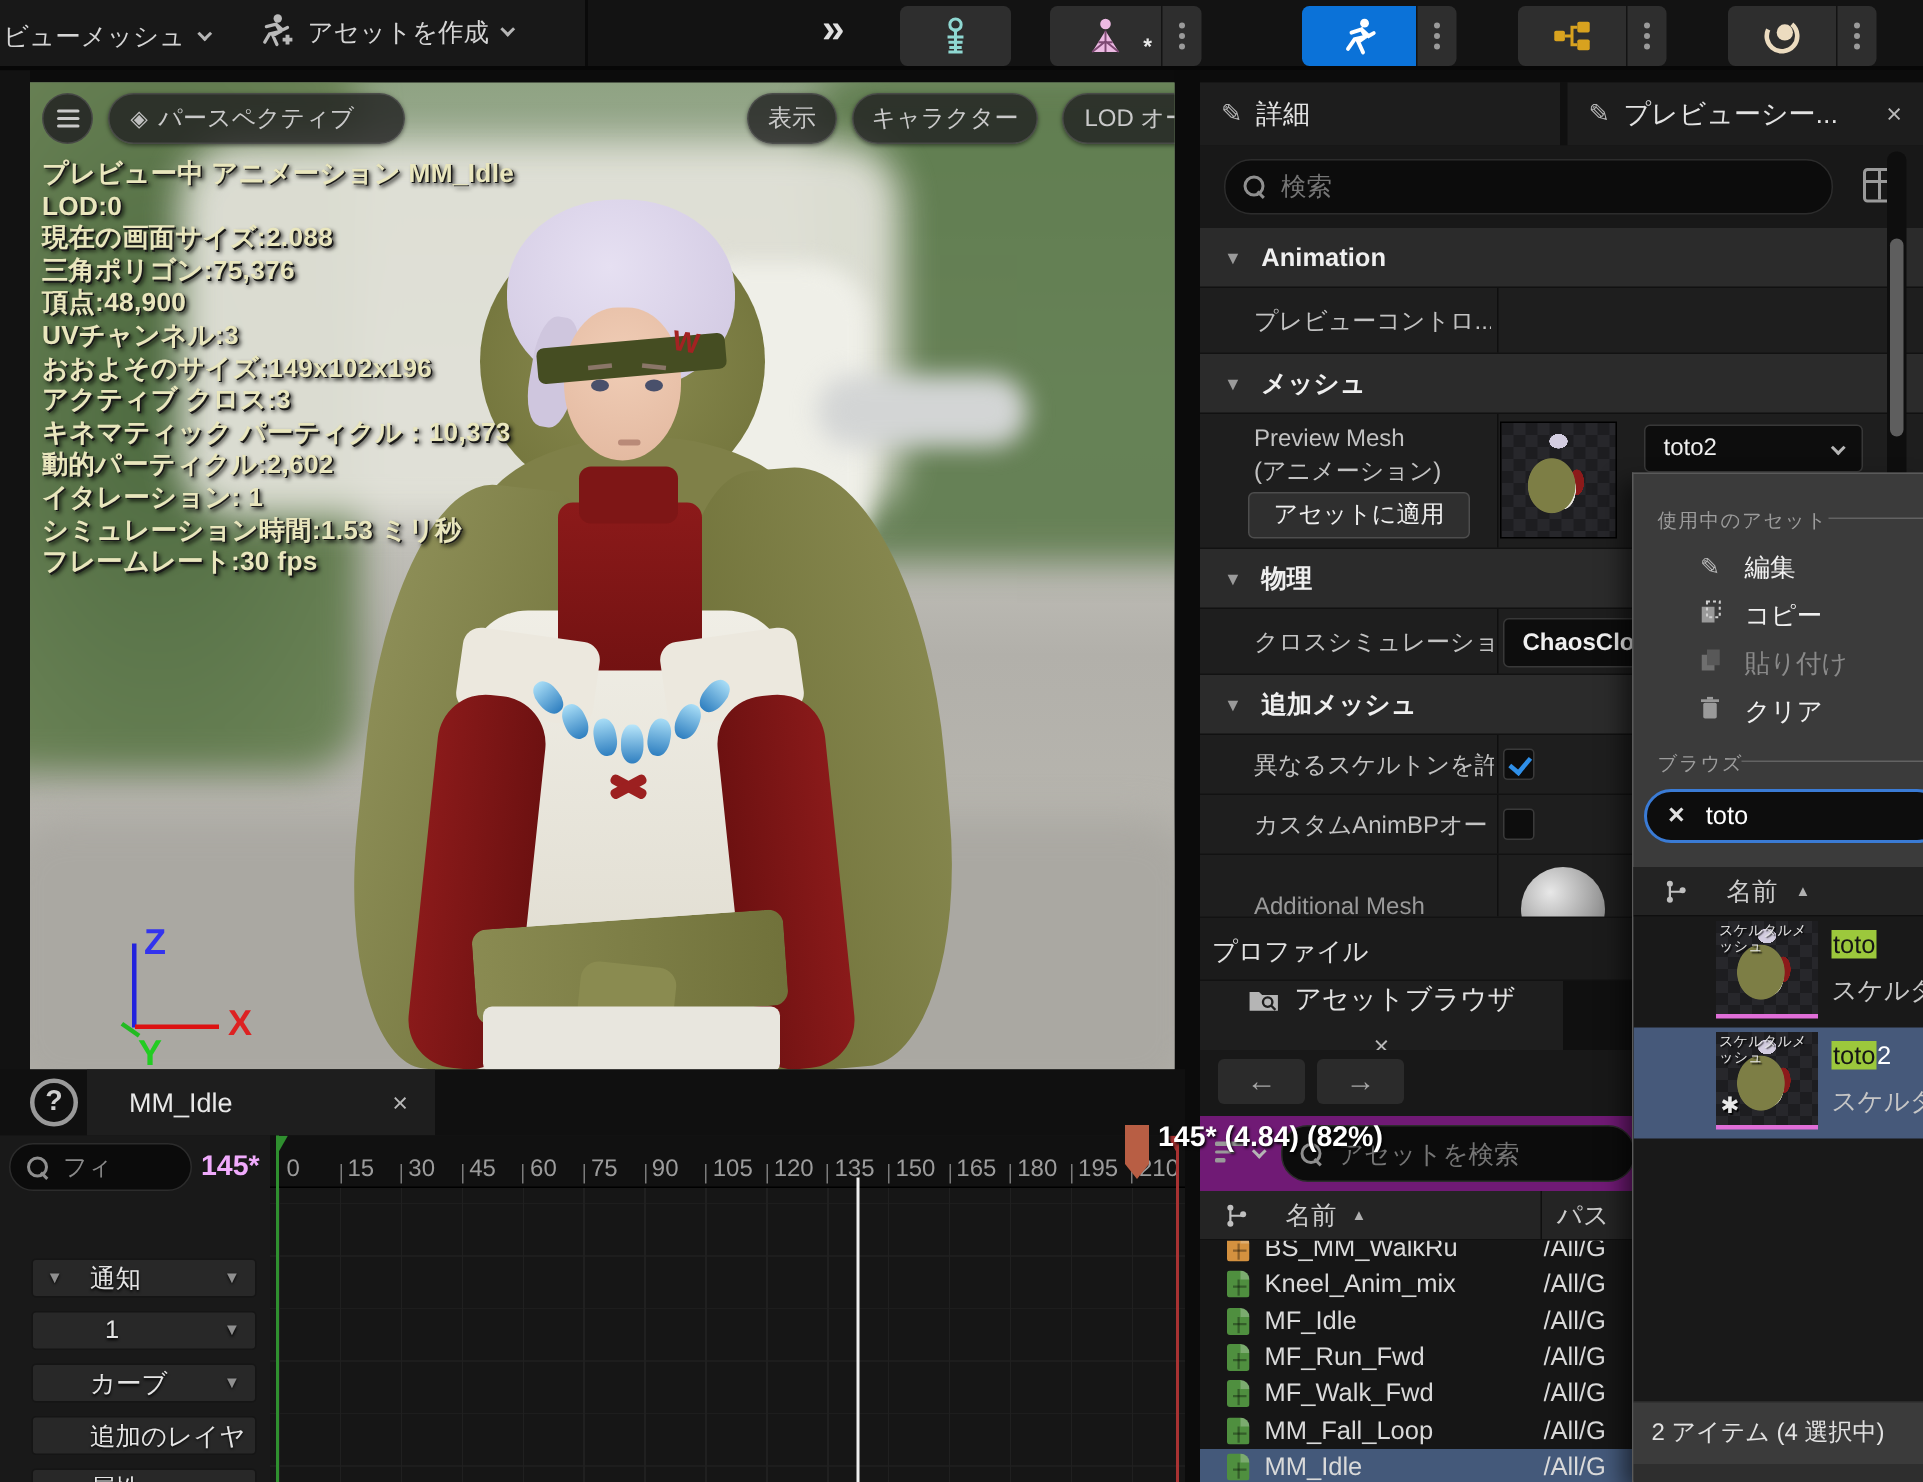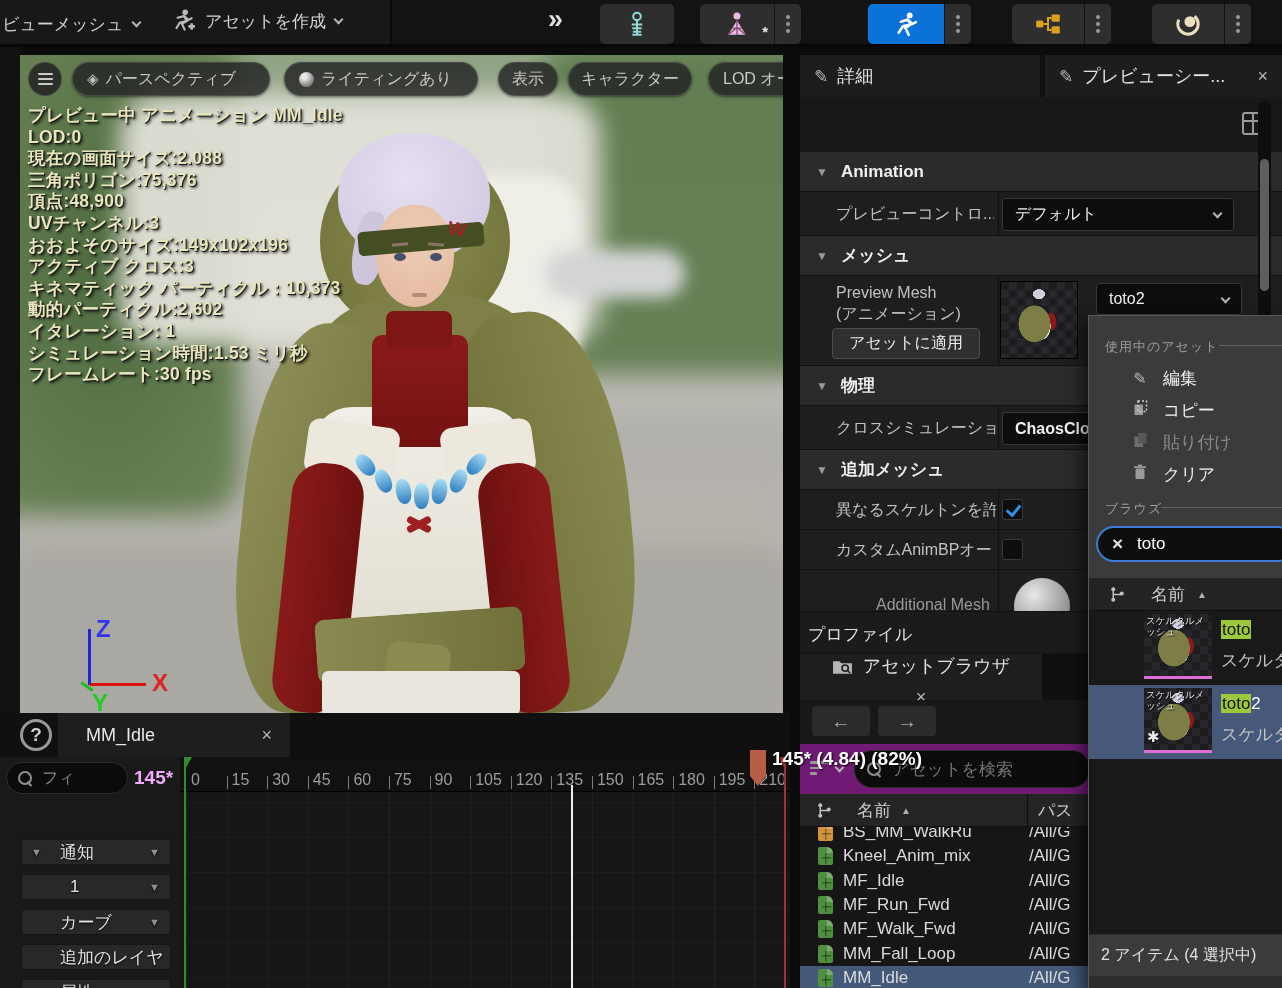--- a/index.html
+++ b/index.html
@@ -274,24 +274,20 @@
 
     <div id="vp-burger">
         <i></i>
         <i></i>
         <i></i>
       </div>
     <div class="pill" style="left:52px; width:198px;">
       <span class="cube-ico">◈</span>
       <span>パースペクティブ</span>
     </div>
-    <div class="pill" style="left:264px; width:194px;">
-      <span class="sphere-ico"></span>
-      <span>ライティングあり</span>
-    </div>
     <div class="pill" style="left:478px; width:60px; justify-content:center;">
       <span>表示</span>
     </div>
     <div class="pill" style="left:548px; width:124px; justify-content:center;">
       <span>キャラクター</span>
     </div>
     <div class="pill" style="left:688px; width:110px;">
       <span>LOD オート</span>
     </div>
 
@@ -316,34 +312,34 @@
       <div class="rp-tab" style="flex:1; justify-content:space-between;">
         <span style="display:flex; align-items:center; gap:9px;">
             <span class="penc">✎</span>
         <span>プレビューシー...</span>
           </span>
         <span class="xclose">×</span>
       </div>
     </div>
 
     <div class="searchrow">
+      <div class="spill" style="left:16px; top:9px; width:406px; height:37px;">
+        <span class="mag"></span>
+        <span>検索</span>
+      </div>
       <div class="tblicon"></div>
     </div>
 
     <div class="cat" style="top:97px;">
       <span class="tri">▼</span>
       <span>Animation</span>
     </div>
     <div class="prow" style="top:137px; height:44px;">
       <span class="lbl" style="top:12px; width:158px;">プレビューコントロ...</span>
       <span class="vsep"></span>
-      <div class="dd" style="left:202px; top:6px; width:232px; height:33px;">
-        <span>デフォルト</span>
-        <span class="chev"></span>
-      </div>
     </div>
 
     <div class="cat" style="top:181px;">
       <span class="tri">▼</span>
       <span>メッシュ</span>
     </div>
     <div class="prow" style="top:221px; height:90px;">
       <span class="lbl" style="top:8px;">Preview Mesh</span>
       <span class="lbl" style="top:28px;">(アニメーション)</span>
       <span class="vsep"></span>
@@ -378,21 +374,21 @@
       <span class="lbl" style="top:10px; width:160px;">異なるスケルトンを許</span>
       <span class="vsep"></span>
       <span class="cbx on" style="left:202px; top:9px;"></span>
     </div>
     <div class="prow" style="top:475px; height:40px;text-decoration:underline;">
       <span class="lbl" style="top:10px; width:160px;">カスタムAnimBPオー</span>
       <span class="vsep"></span>
       <span class="cbx" style="left:202px; top:9px;"></span>
     </div>
     <div class="prow" style="top:515px; height:42px; overflow:hidden;">
-      <span class="lbl" style="top:26px; color:#9a9a9a;margin-left:40px;">Additional Mesh</span>
+      <span class="lbl" style="top:26px; color:#9a9a9a;">Additional Mesh</span>
       <span class="vsep"></span>
       <div style="position:absolute; left:214px; top:8px; width:56px; height:56px; border-radius:50%; background:radial-gradient(circle at 35% 30%, #e8e8e8, #6a6a6a);"></div>
     </div>
 
     <div class="prow" style="top:557px; height:42px; background:#1b1b1b;">
       <span class="lbl" style="left:8px; top:11px; font-size:17px; color:#e0e0e0;">プロファイル</span>
     </div>
 
     <div style="position:absolute; left:0; top:599px; width:482px; height:46px; background:#101010;">
       <div class="rp-tab" style="position:absolute; left:0; top:0; width:242px; height:46px; justify-content:space-between; background:#1e1e1e;flex-direction:column;">

